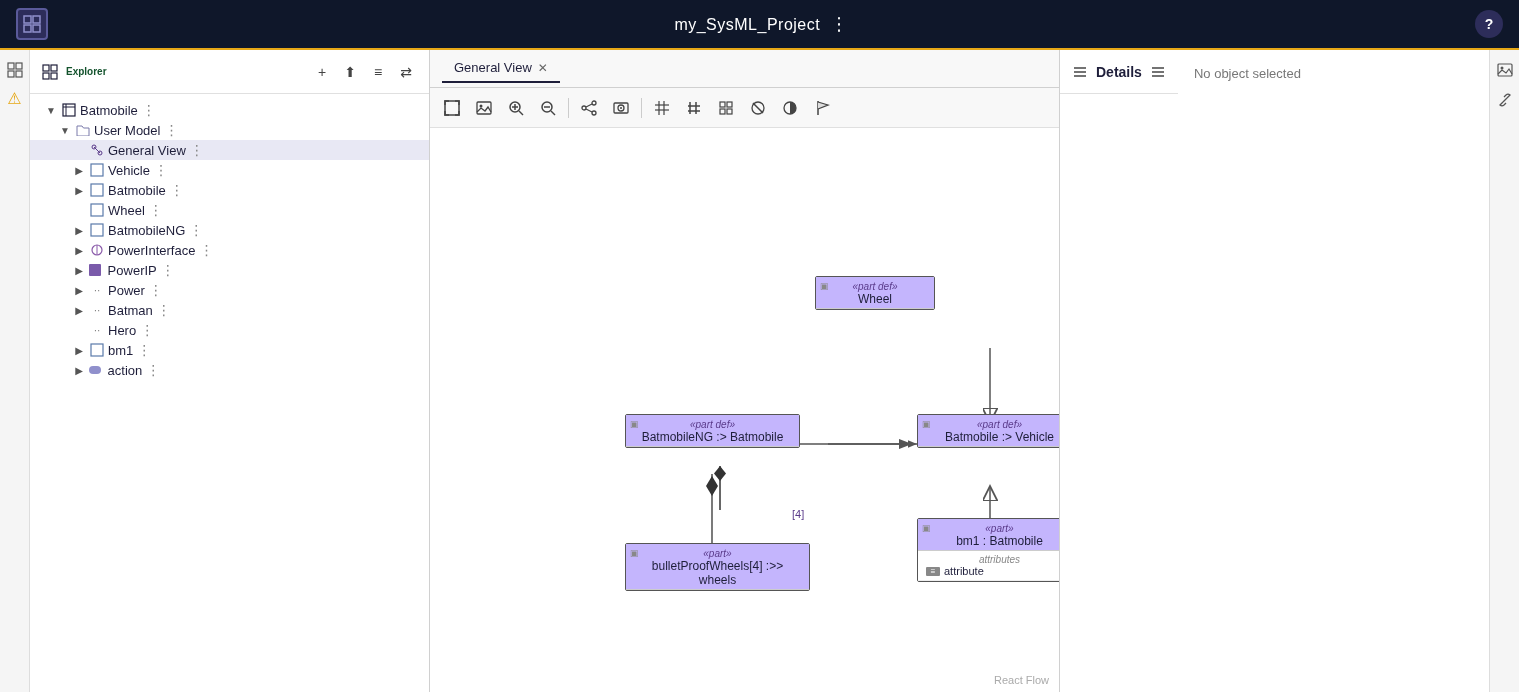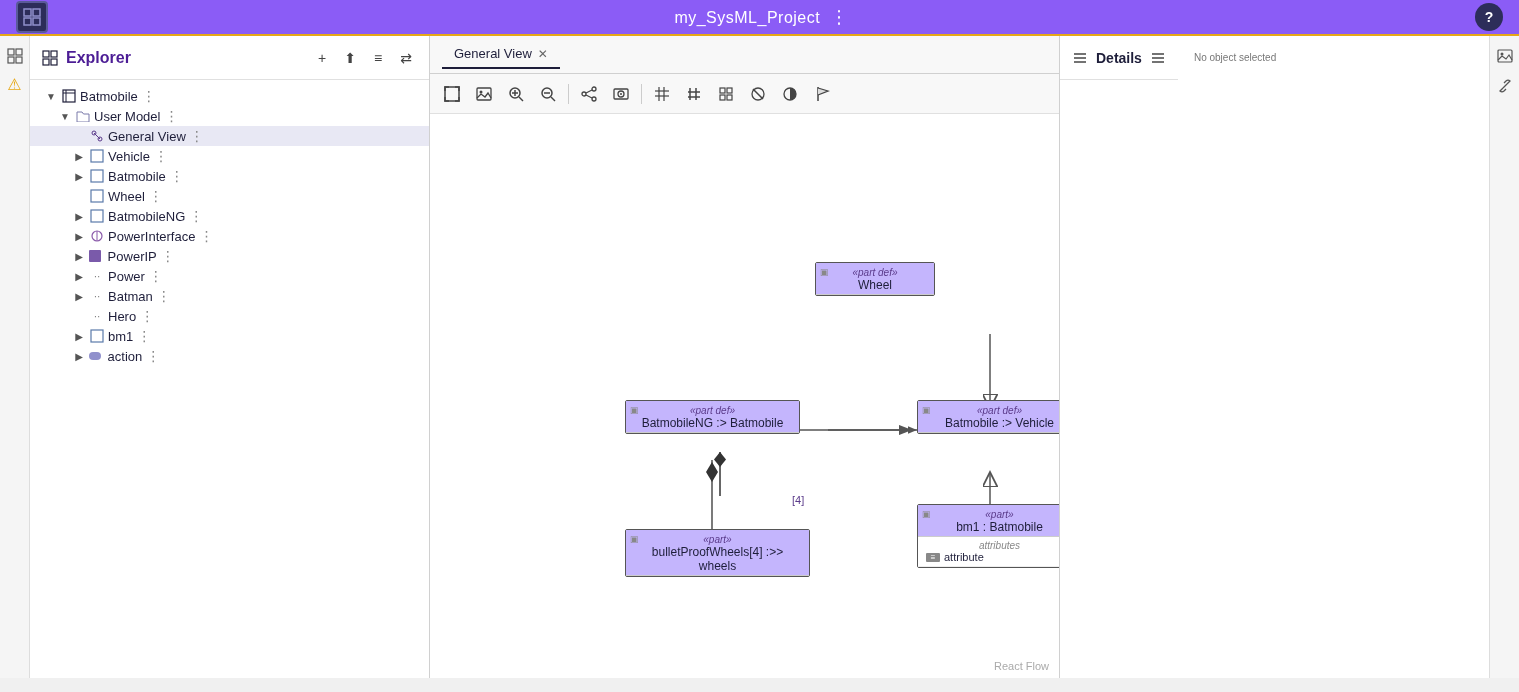--- a/index.html
+++ b/index.html
@@ -1,21 +1,21 @@
 <!DOCTYPE html>
 <html><head>
   <meta charset="utf-8">
   <style>
     * { box-sizing: border-box; margin: 0; padding: 0; }
     body { font-family: 'Segoe UI', Arial, sans-serif; background: #f0f0f0; overflow: hidden; width: 1519px; height: 692px; }
 
     
     #topbar {
-      background: #8b5cf6;
-      height: 36px;
+      background: #0f172a;
+      height: 50px;
       display: flex;
       align-items: center;
       justify-content: space-between;
       padding: 0 16px;
       border-bottom: 2px solid #e6a817;
     }
     #topbar .left { display: flex; align-items: center; gap: 10px; }
     #topbar .center { color: #fff; font-size: 16px; font-weight: 500; letter-spacing: 0.5px; flex: 1; text-align: center; }
     #topbar .right { display: flex; align-items: center; }
     .topbar-logo { width: 32px; height: 32px; background: #2d2d5a; border: 2px solid #5a5a9a; display: flex; align-items: center; justify-content: center; border-radius: 4px; }
@@ -33,21 +33,21 @@
       flex-direction: column;
     }
     #sidebar-header {
       display: flex;
       align-items: center;
       padding: 8px 12px;
       border-bottom: 1px solid #e0e0e0;
       gap: 8px;
       height: 44px;
     }
-    .sidebar-title { font-size: 16px; color: #4c1d95; font-weight: 600; flex: 1; }
+    .sidebar-title { font-size: 10px; color: #14532d; font-weight: 600; flex: 1; }
     .sidebar-icons { display: flex; gap: 6px; margin-left: auto; }
     .icon-btn { width: 22px; height: 22px; display: flex; align-items: center; justify-content: center; color: #444; cursor: pointer; font-size: 14px; }
 
     
     #left-edge {
       width: 30px;
       background: #f5f5f5;
       border-right: 1px solid #ddd;
       display: flex;
       flex-direction: column;
@@ -158,21 +158,21 @@
     }
     #details-header {
       display: flex;
       align-items: center;
       padding: 8px 12px;
       border-bottom: 1px solid #e0e0e0;
       height: 44px;
       gap: 8px;
     }
     .details-title { font-size: 14px; color: #1e1e3a; font-weight: 600; flex: 1; }
-    #details-body { padding: 16px; color: #777; font-size: 10px; }
+    #details-body { padding: 16px; color: #777; font-size: 13px; }
 
     
     #right-edge {
       width: 30px;
       background: #f5f5f5;
       border-left: 1px solid #ddd;
       display: flex;
       flex-direction: column;
       align-items: center;
       padding-top: 10px;

